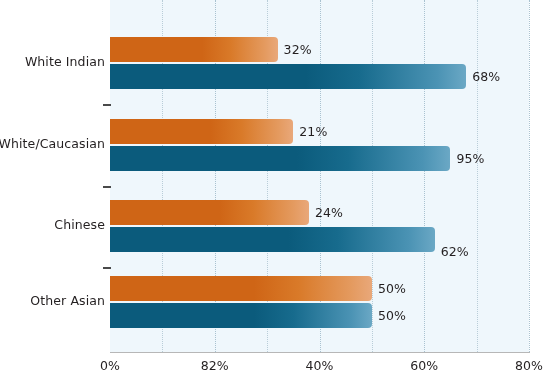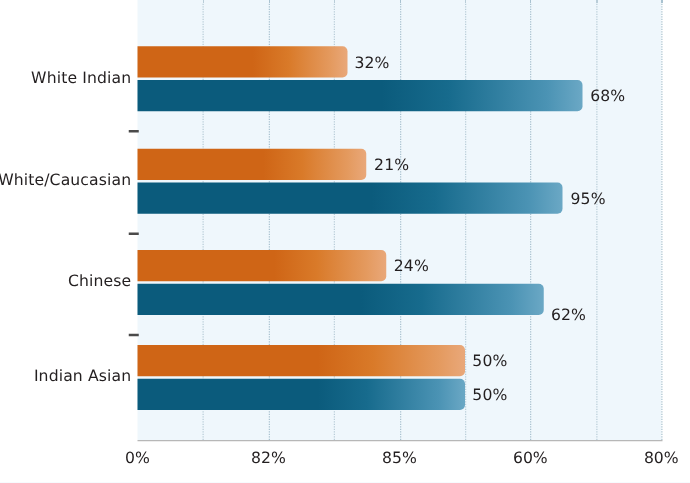--- a/index.html
+++ b/index.html
@@ -122,28 +122,28 @@
         <div class="bar-value" style="left: 267.875px; top: 307.5px;">50%</div>
       </div>
   </div>
 
   <div id="axis-line"></div>
 
   <div id="cat-labels">
       <div class="cat-label" style="top: 54px;">White Indian</div>
       <div class="cat-label" style="top: 136px;">White/Caucasian</div>
       <div class="cat-label" style="top: 217px;">Chinese</div>
-      <div class="cat-label" style="top: 293px;">Indian Asian</div>
+      <div class="cat-label" style="top: 293px;">Other Asian</div>
     </div>
   <div id="cat-ticks">
       <div class="cat-tick" style="top: 104px;"></div>
       <div class="cat-tick" style="top: 186px;"></div>
       <div class="cat-tick" style="top: 267px;"></div>
     </div>
   <div id="xticks">
       <div class="xtick-label" style="left: 110px;">0%</div>
       <div class="xtick-label" style="left: 214.75px;">82%</div>
-      <div class="xtick-label" style="left: 319.5px;">85%</div>
+      <div class="xtick-label" style="left: 319.5px;">40%</div>
       <div class="xtick-label" style="left: 424.25px;">60%</div>
       <div class="xtick-label" style="left: 529px;">80%</div>
     </div>
 
 </div>
 
 </body></html>

